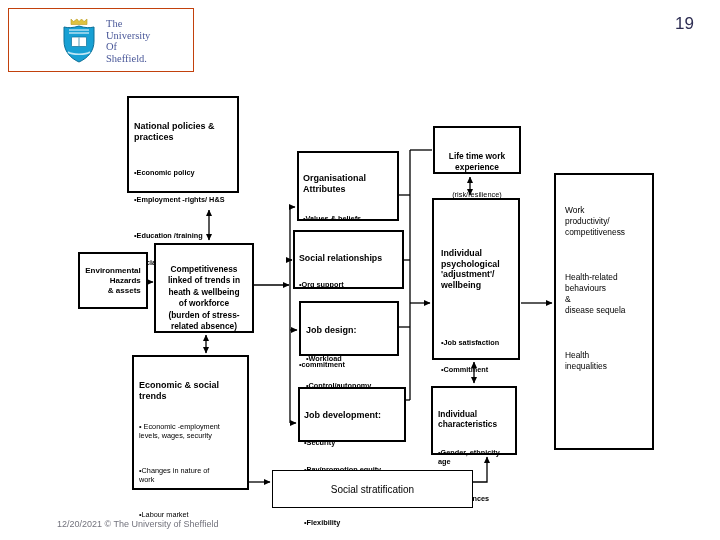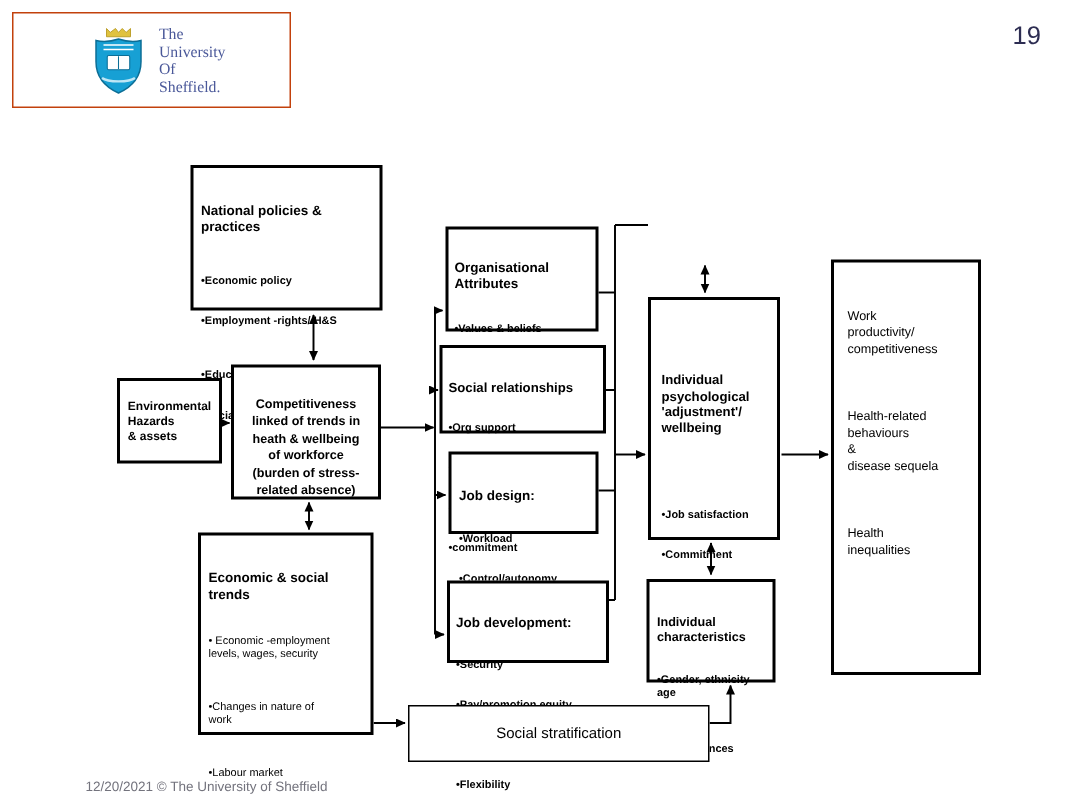--- a/index.html
+++ b/index.html
@@ -18,26 +18,26 @@
 
   .footer{position:absolute;left:57px;top:519px;font-size:9px;color:#73737d;}
 
   
   .box{position:absolute;background:#fff;border:2px solid #000;box-sizing:border-box;
        white-space:pre-line;color:#000;}
   .t{font-weight:bold;font-size:9px;line-height:11px;white-space:pre-line;}
   .bl{font-size:7.3px;line-height:9px;font-weight:bold;white-space:pre-line;}
   .n{font-weight:normal;}
 
-  #bx-national{left:127px;top:110px;width:128px;height:97px;padding:5px;}
+  #bx-national{left:127px;top:96px;width:112px;height:97px;padding:5px;}
   #bx-national .bl.b0{margin-top:7px;}
   #bx-national .bl.gap{margin-top:9px;}
 
   #bx-env{left:78px;top:252px;width:70px;height:57px;display:flex;align-items:center;
-          justify-content:center;text-align:left;font-weight:bold;font-size:8px;line-height:10px;}
+          justify-content:center;text-align:right;font-weight:bold;font-size:8px;line-height:10px;}
 
   #bx-comp{left:154px;top:243px;width:100px;height:90px;text-align:center;
            font-weight:bold;font-size:8.4px;line-height:11.5px;padding-top:7px;}
 
   #bx-econ{left:132px;top:355px;width:117px;height:135px;padding:5px;}
   #bx-econ .bl{margin-top:8px;}
   #bx-econ .bl.b0{margin-top:2px;}
 
   #bx-org{left:297px;top:151px;width:102px;height:70px;padding:2px 4px;}
   #bx-org .bl{margin-top:1px;}
@@ -186,20 +186,25 @@
   </div>
 
   <div class="box" id="bx-jobdev">
     <div class="t">Job development:</div>
     <div class="bl">•Security</div>
     <div class="bl">•Pay/promotion equity</div>
     <div class="bl">•Learning</div>
     <div class="bl">•Flexibility</div>
   </div>
 
+  <div class="box" id="bx-life">
+    <div class="t">Life time work
+experience</div>
+    <div class="sub">(risk/resilience)</div>
+  </div>
 
   <div class="box" id="bx-psych">
     <div class="t">Individual
 psychological
 'adjustment'/
 wellbeing</div>
     <div class="bullets">
       <div class="bl">•Job satisfaction</div>
       <div class="bl">•Commitment</div>
       <div class="bl">•Empowerment</div>

